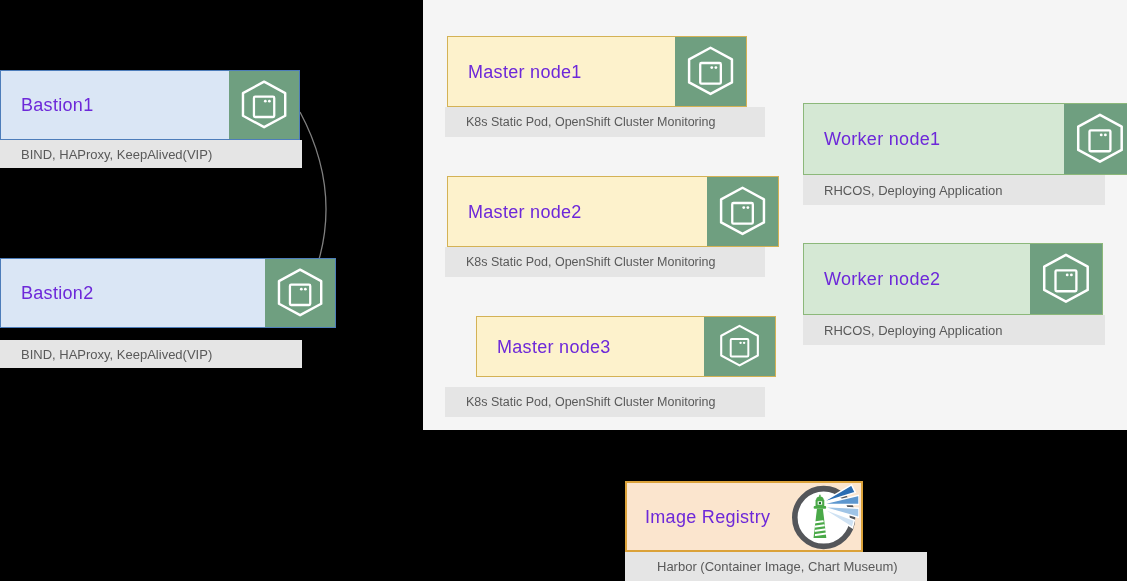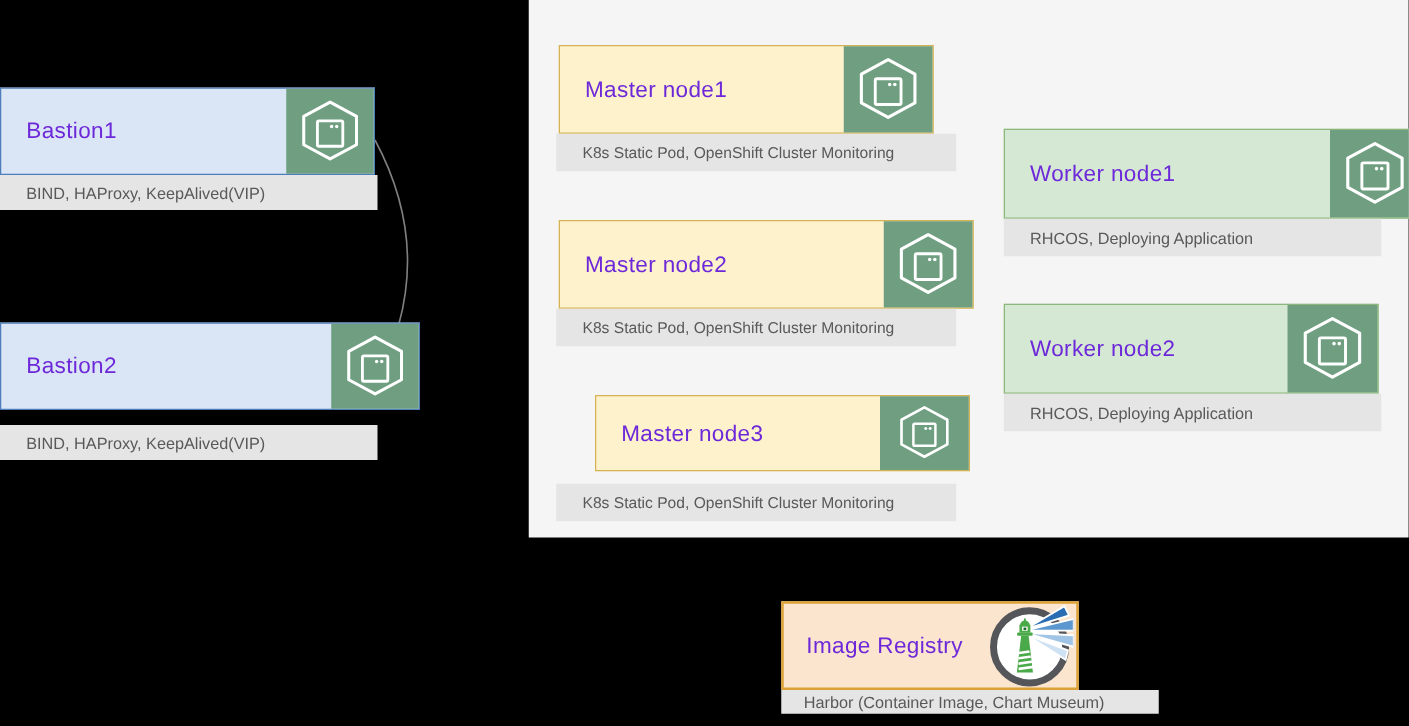--- a/index.html
+++ b/index.html
@@ -159,13 +159,13 @@
 <div class="node-caption" style="left:803px;top:315px;width:302px;height:30px;">RHCOS, Deploying Application</div>
 
 <div class="node-box registry" style="left:625px;top:481px;width:238px;height:71px;">
   <span class="node-title" style="left:18px;">Image Registry</span>
   <div class="registry-logo">
     <svg>
         <use href="#harbor-logo"></use>
       </svg>
   </div>
 </div>
-<div class="node-caption" style="left:625px;top:552px;width:302px;height:19px;padding-left:18px;">Harbor (Container Image, Chart Museum)</div>
+<div class="node-caption" style="left:625px;top:552px;width:302px;height:29px;padding-left:32px;">Harbor (Container Image, Chart Museum)</div>
 
 </body></html>

